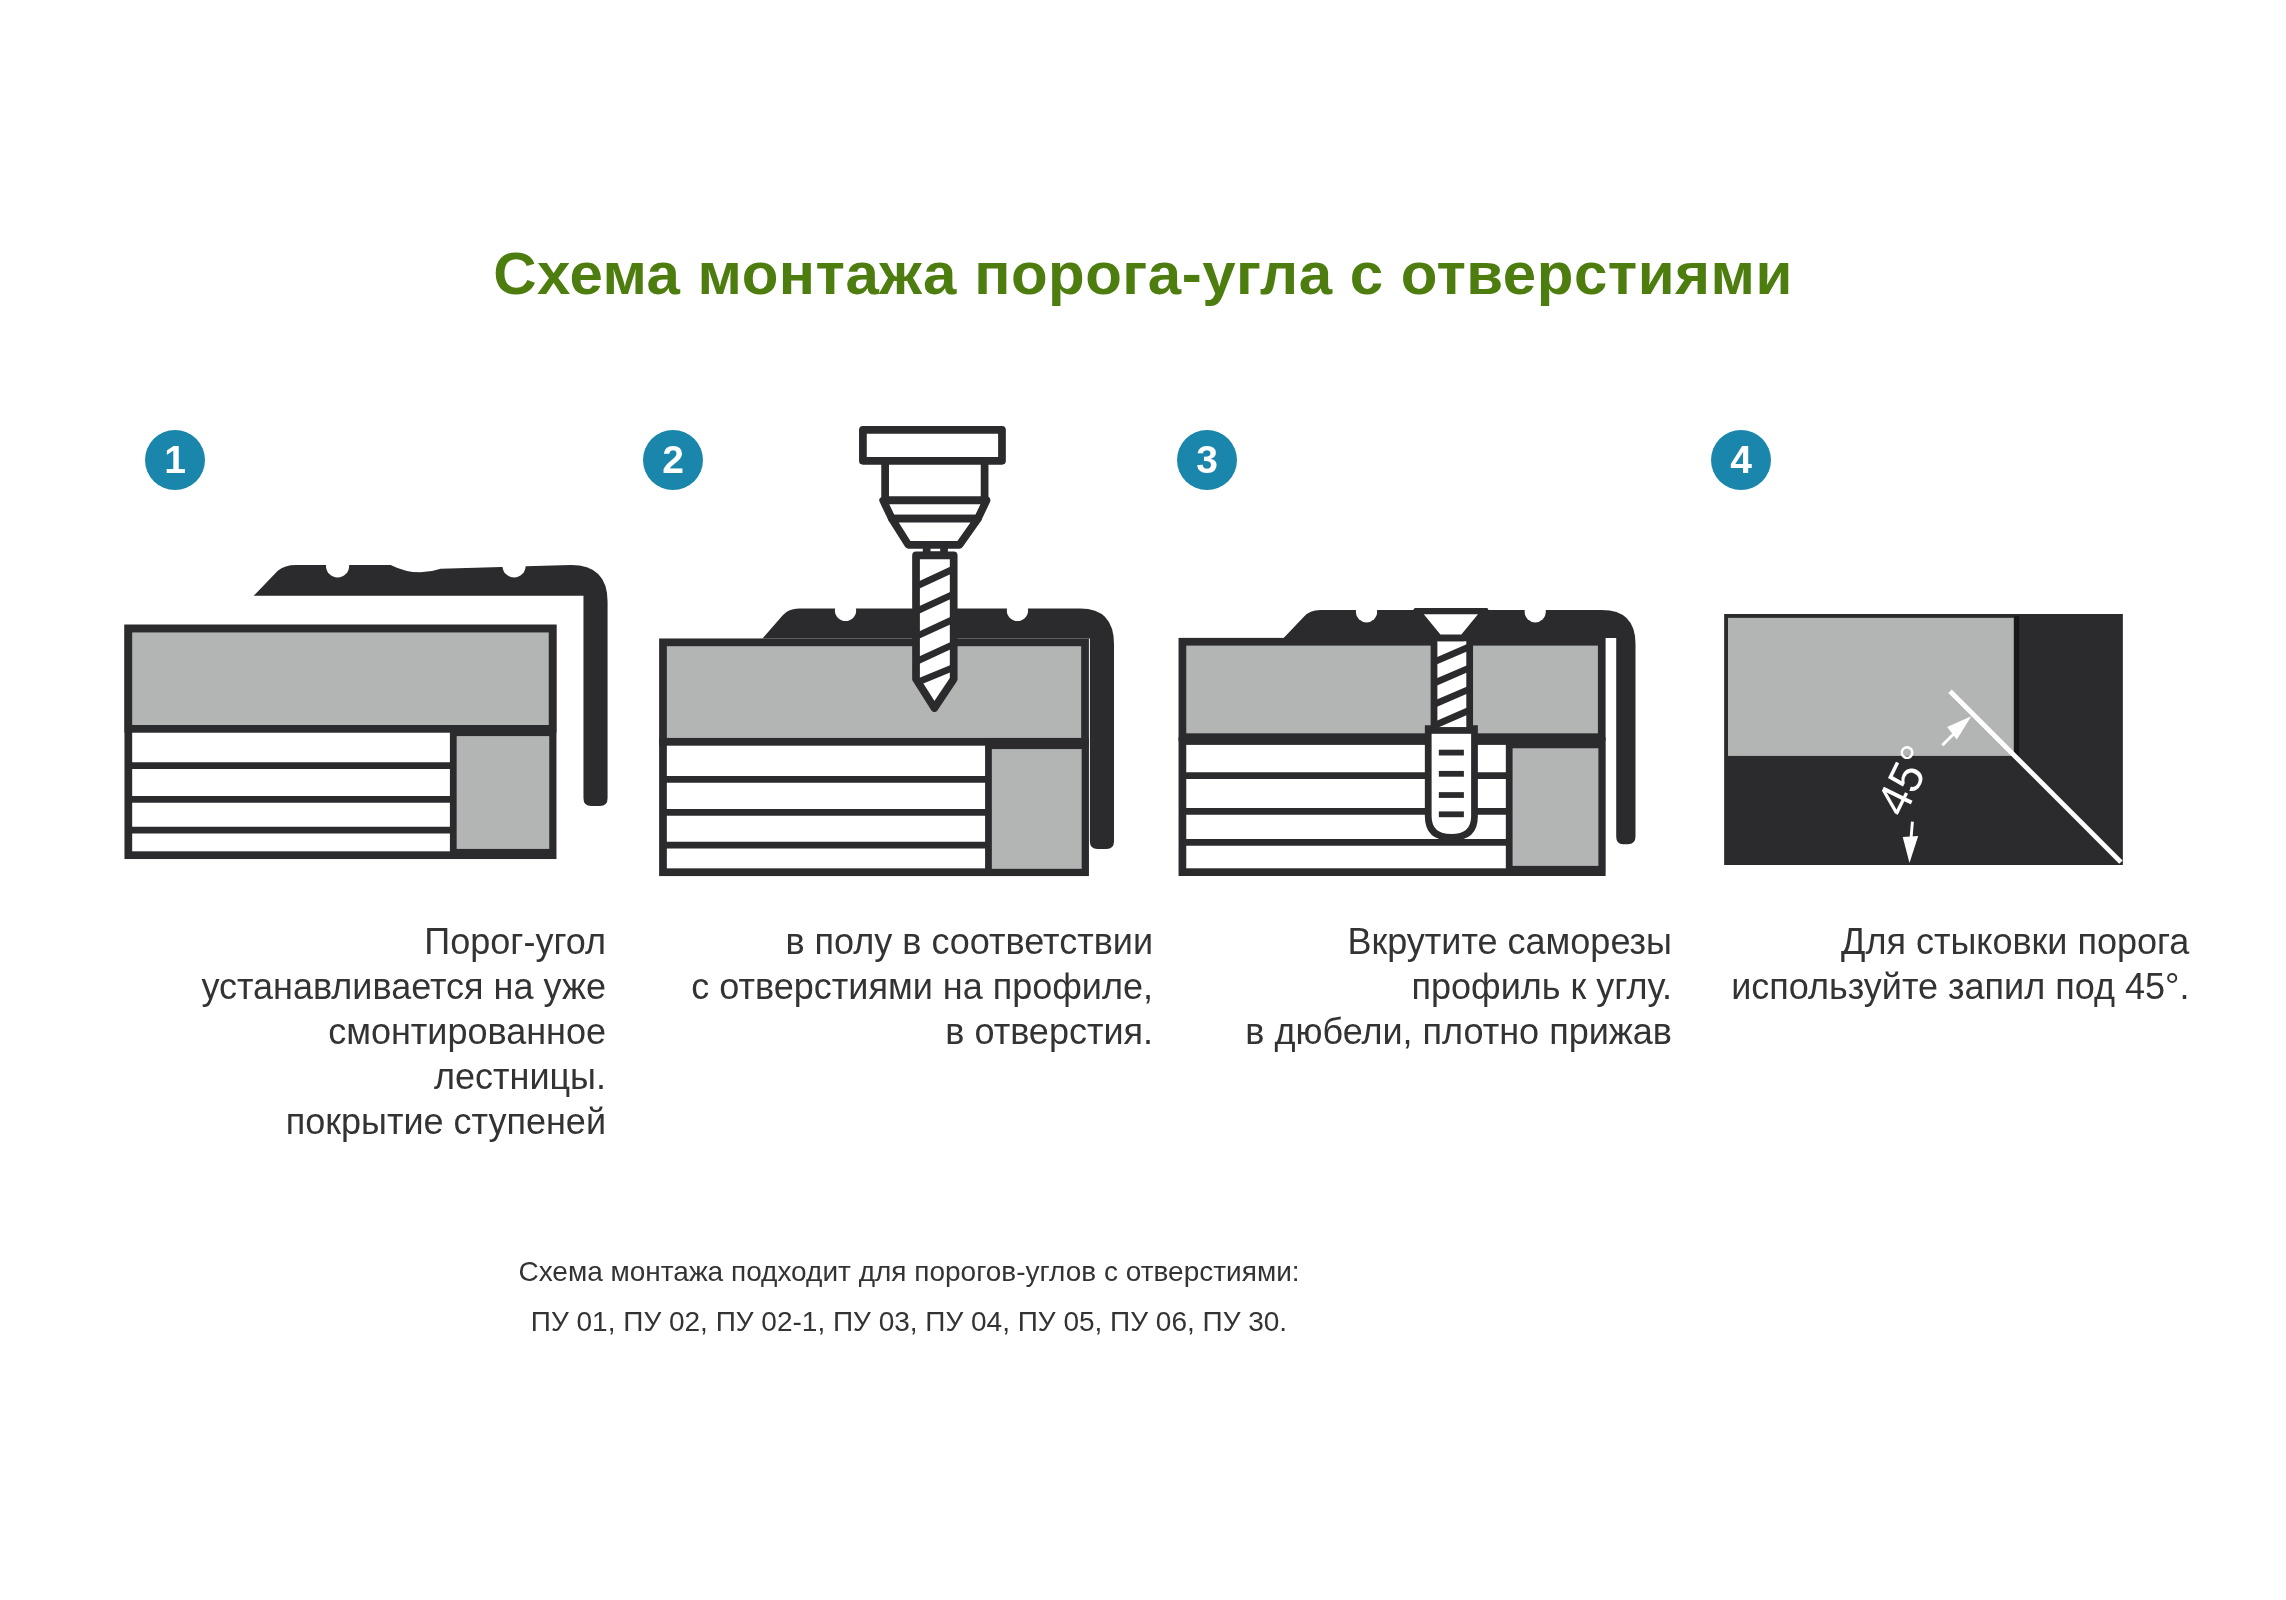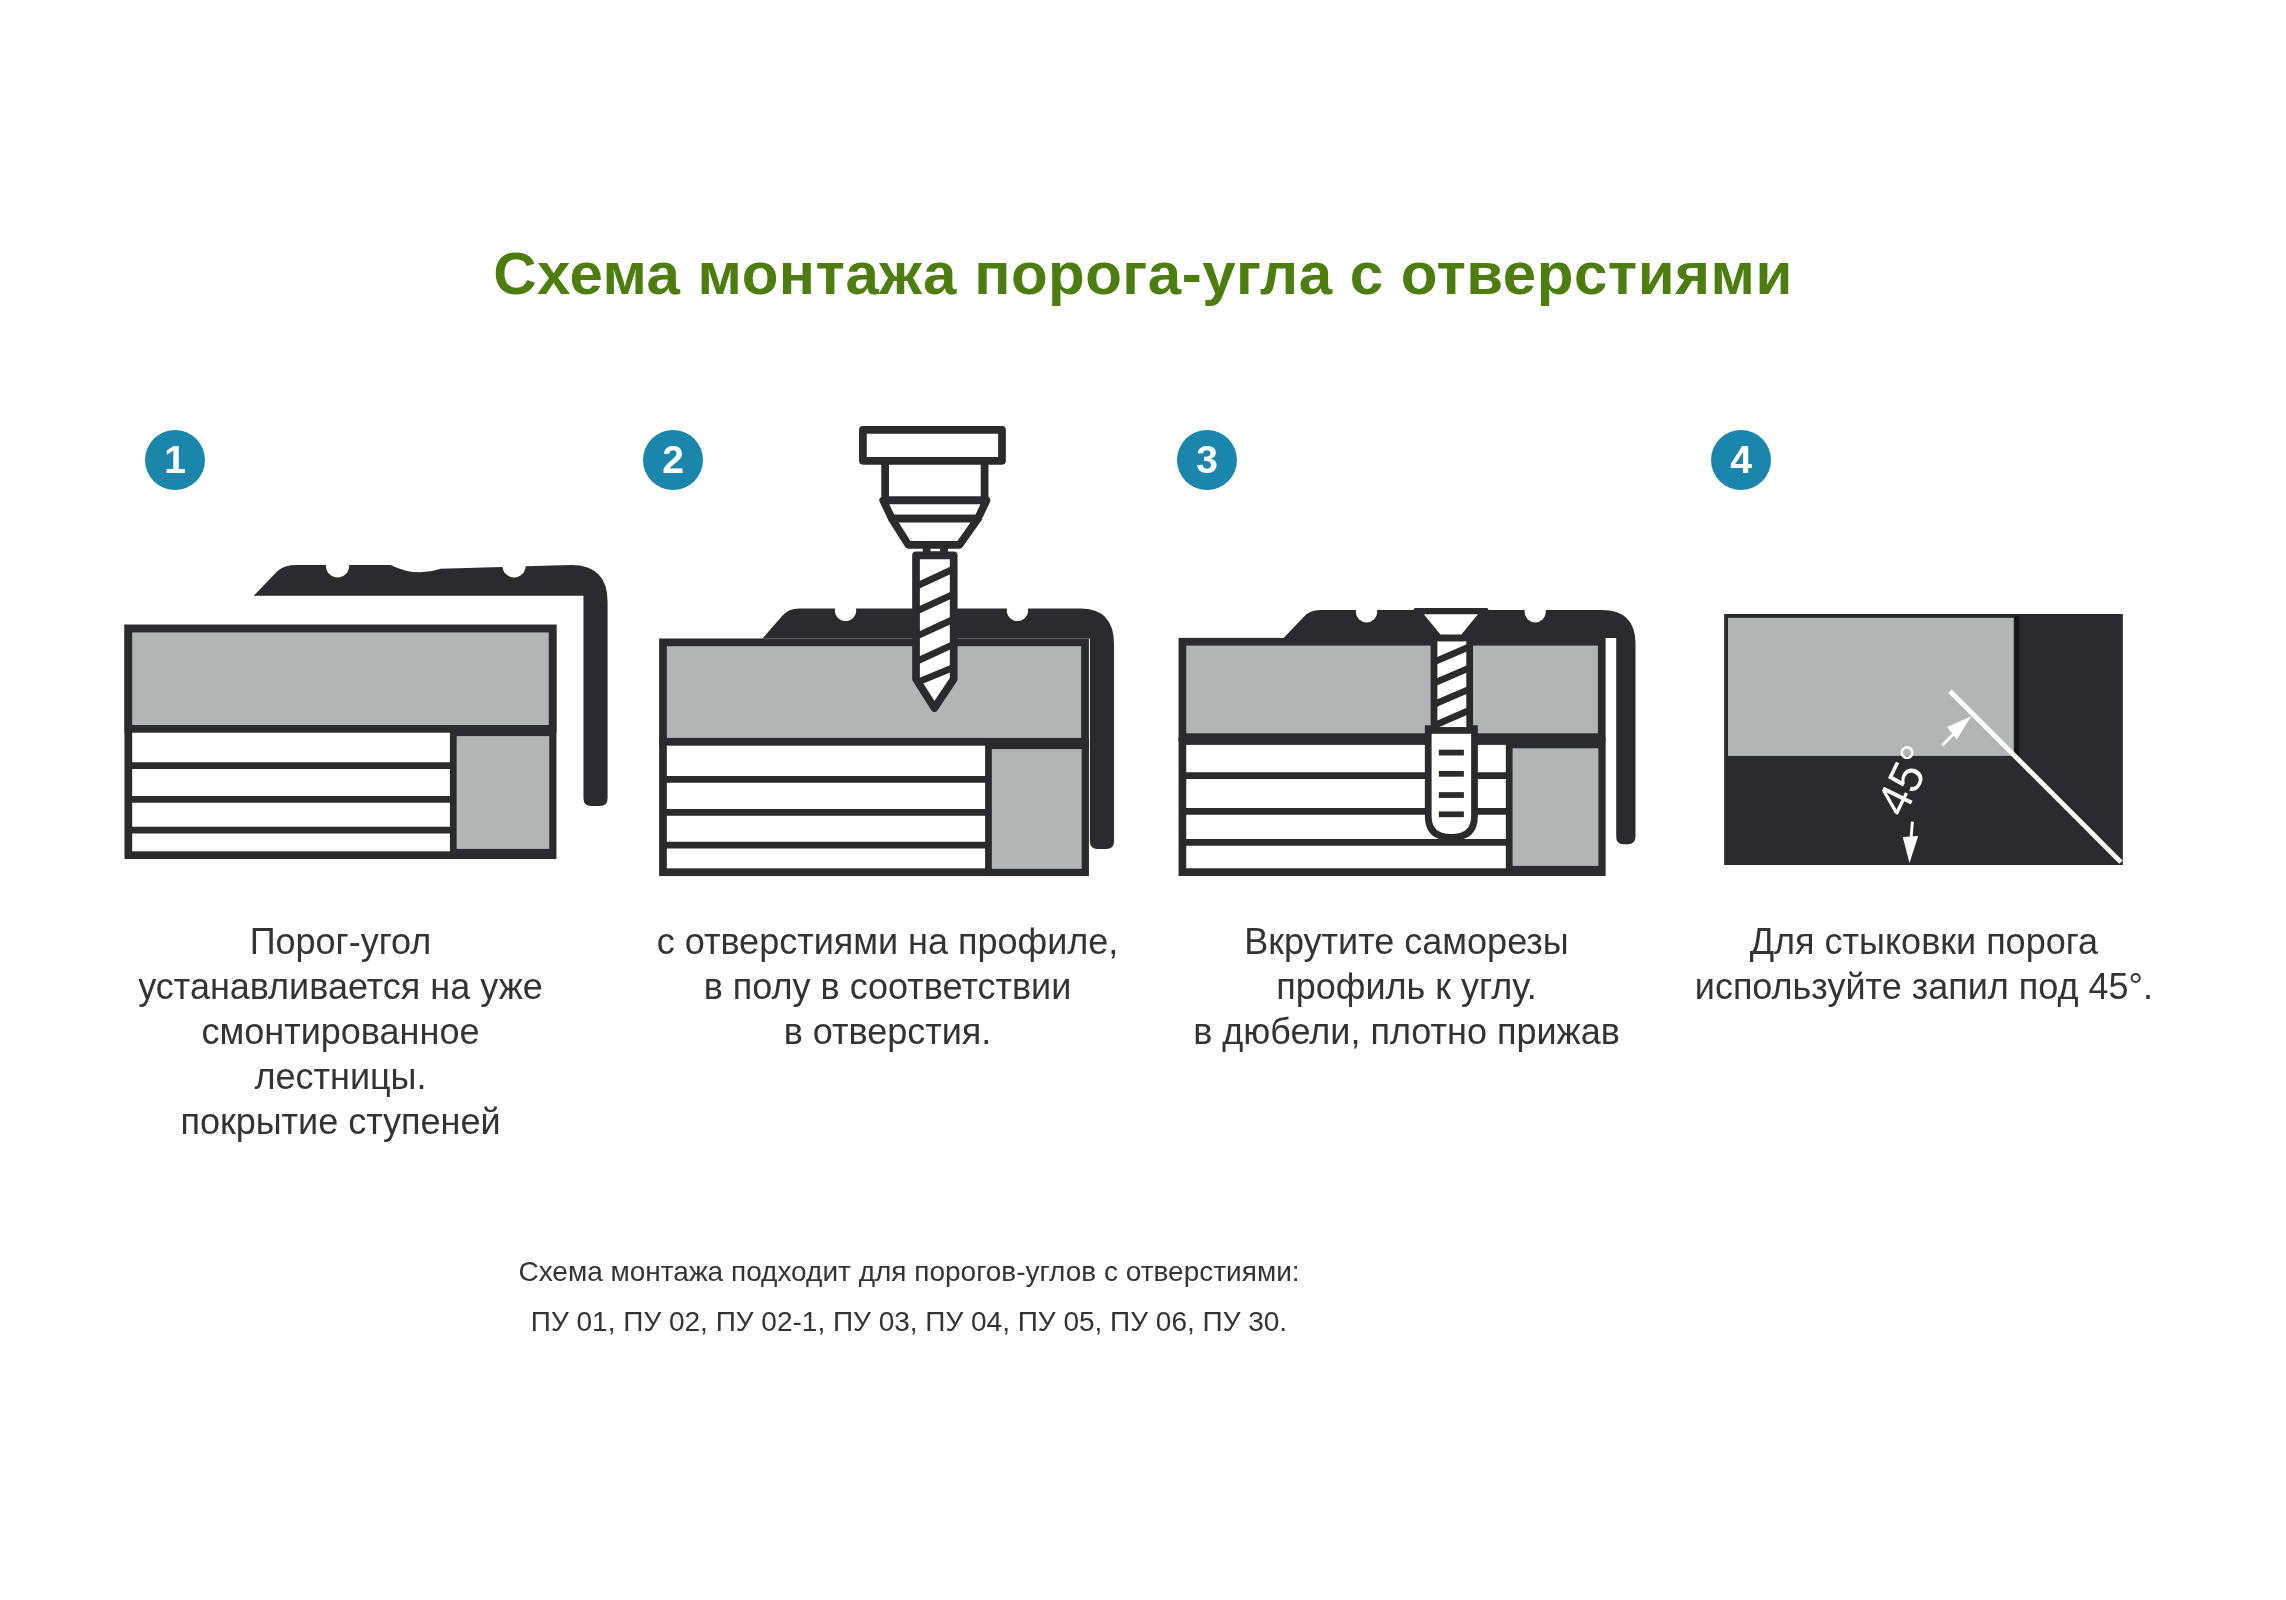--- a/index.html
+++ b/index.html
@@ -55,21 +55,21 @@
 
   .caption {
     position: absolute;
     top: 504px;
     width: 531px;
     text-align: center;
     font-size: 36px;
     line-height: 45px;
     color: #333333;
   }
-  .caption div { white-space: nowrap; }
+  .caption div { white-space: nowrap; text-align: right; }
   .s1 .caption { left: 26px; }
   .s2 .caption { left: 42px; }
   .s3 .caption { left: 30px; }
   .s4 .caption { left: 16.4px; }
 
   .footer {
     position: absolute;
     top: 1247px; left: 0; width: 1818px;
     text-align: center;
     font-size: 28px;
@@ -142,22 +142,22 @@
             <polygon points="266,134 305,134 305,262 285,292 266,262"></polygon>
             <line x1="266" y1="166" x2="305" y2="148" stroke-width="7"></line>
             <line x1="266" y1="192" x2="305" y2="174" stroke-width="7"></line>
             <line x1="266" y1="218" x2="305" y2="200" stroke-width="7"></line>
             <line x1="266" y1="244" x2="305" y2="226" stroke-width="7"></line>
             <line x1="266" y1="266" x2="305" y2="250" stroke-width="7"></line>
           </g>
         </svg>
       </div>
       <div class="caption">
+        <div>в полу в соответствии</div>
         <div>с отверстиями на профиле,</div>
-        <div>в полу в соответствии</div>
         <div>в отверстия.</div>
       </div>
     </div>
 
     <div class="step s3">
       <div class="badge">3</div>
       <div class="illo">
         <svg width="459" height="268" viewBox="0 0 475 278">
           <g>
             <rect x="4" y="35" width="435" height="99" fill="#b3b5b5" stroke="#2b2b2e" stroke-width="8"></rect>

